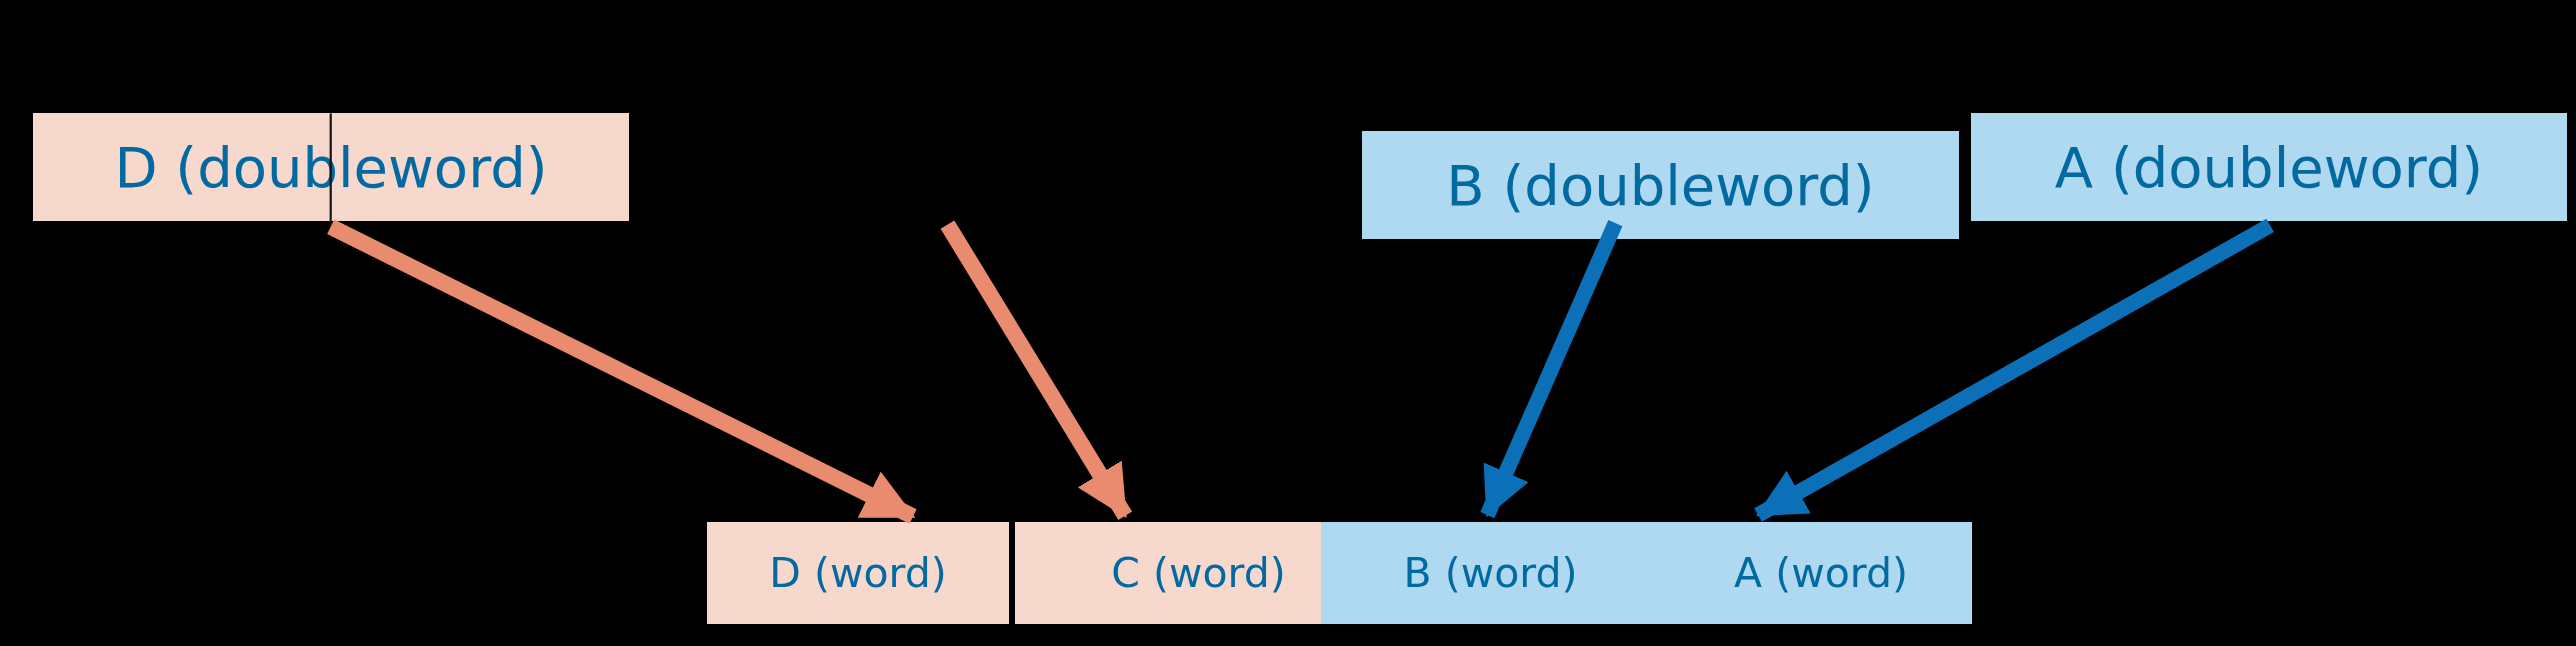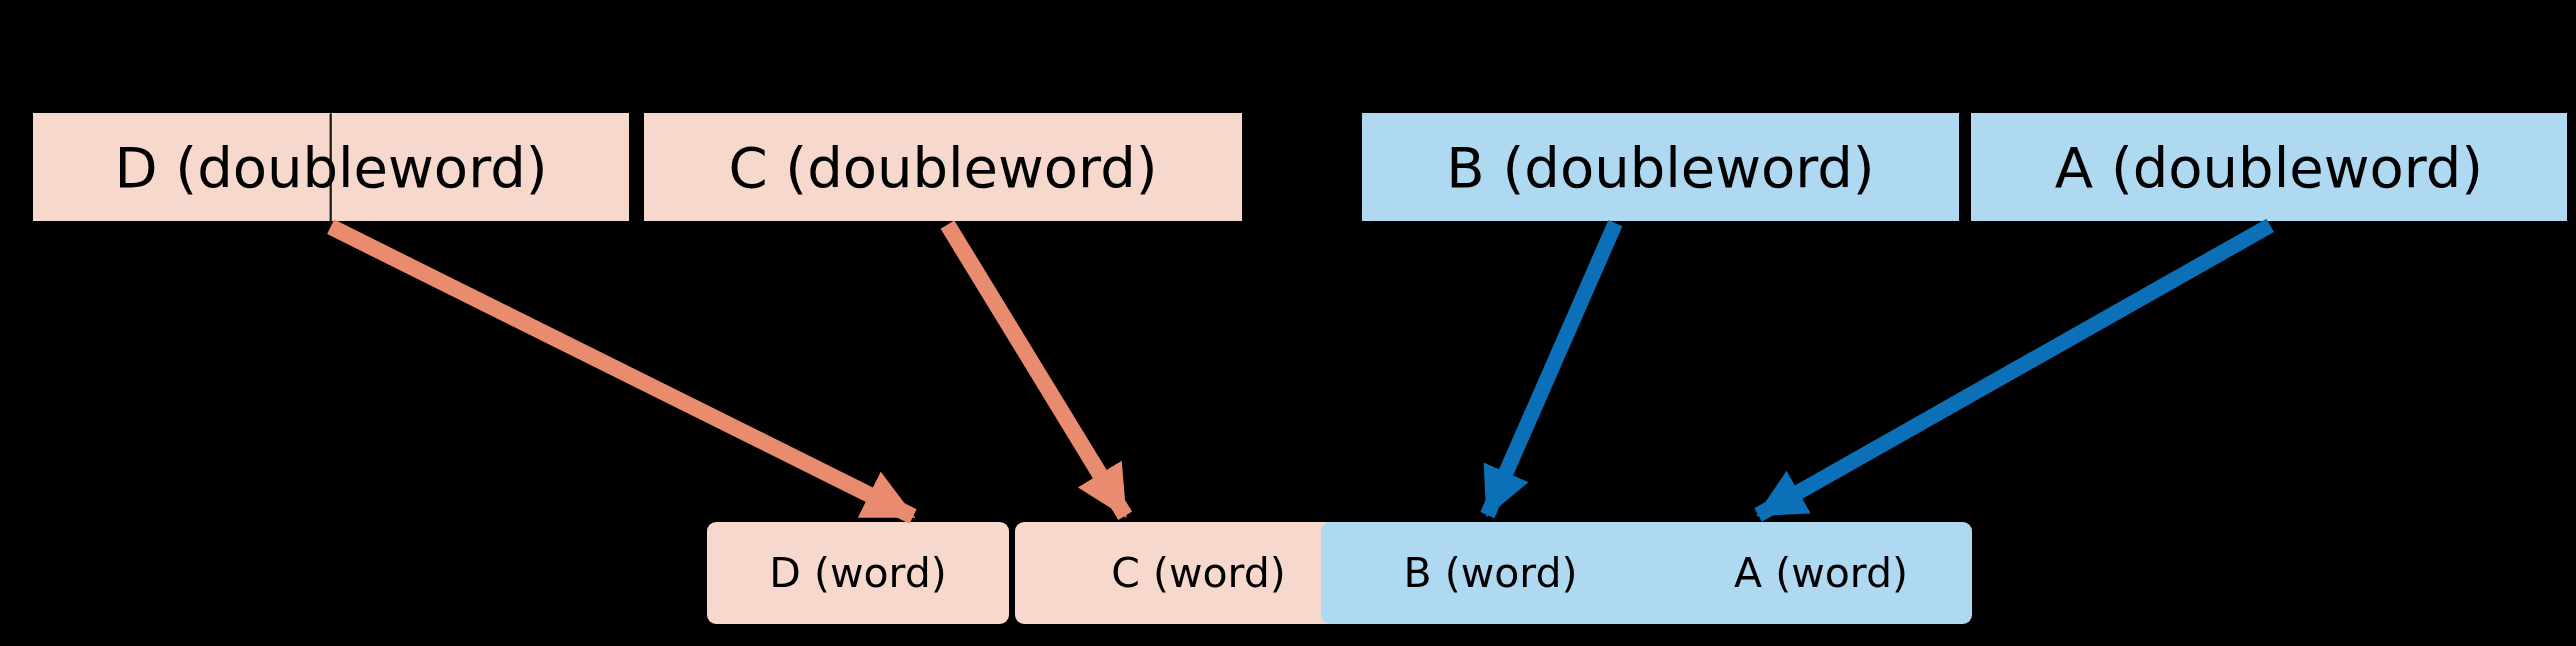--- a/index.html
+++ b/index.html
@@ -13,30 +13,30 @@
     height: 646px;
     background: #000000;
     overflow: hidden;
     font-family: "DejaVu Sans", "Liberation Sans", sans-serif;
   }
   .box {
     position: absolute;
     display: flex;
     align-items: center;
     justify-content: center;
-    color: #000000;
+    color: #0369a1;
     white-space: nowrap;
   }
   .box.top    { top: 113px; height: 108px; font-size: 56px; }
-  .box.bottom { top: 522px; height: 102px; font-size: 41px; border-radius: 9px; }
+  .box.bottom { top: 522px; height: 102px; font-size: 41px; }
 
   
   #box-d-dw { left: 33px;   width: 596px; }
   #box-c-dw { left: 644px;  width: 598px; }
-  #box-b-dw { left: 1362px; width: 597px; }
+  #box-b-dw { left: 1362px; width: 597px; margin-top: 18px; }
   #box-a-dw { left: 1971px; width: 596px; }
 
   
   #box-d-w  { left: 707px;  width: 302px; }
   #box-c-w  { left: 1015px; width: 301px; padding-left: 33px; }
   #box-b-w  { left: 1321px; width: 297px; padding-left: 21px; }
   #box-a-w  { left: 1622px; width: 302px; padding-left: 48px; }
 
   #arrow-layer {
     position: absolute;
@@ -45,23 +45,20 @@
     height: 646px;
   }
 </style>
 </head>
 <body>
 
 <div id="stage">
 
   <div class="box top" id="box-d-dw" style="background: rgb(247, 216, 205);">
     <span>D (doubleword)</span>
-  </div>
-  <div class="box top" id="box-c-dw" style="background: rgb(247, 216, 205);">
-    <span>C (doubleword)</span>
   </div>
   <div class="box top" id="box-b-dw" style="background: rgb(174, 217, 241);">
     <span>B (doubleword)</span>
   </div>
   <div class="box top" id="box-a-dw" style="background: rgb(174, 217, 241);">
     <span>A (doubleword)</span>
   </div>
 
   <div class="box bottom" id="box-d-w" style="background: rgb(247, 216, 205);">
     <span>D (word)</span>

